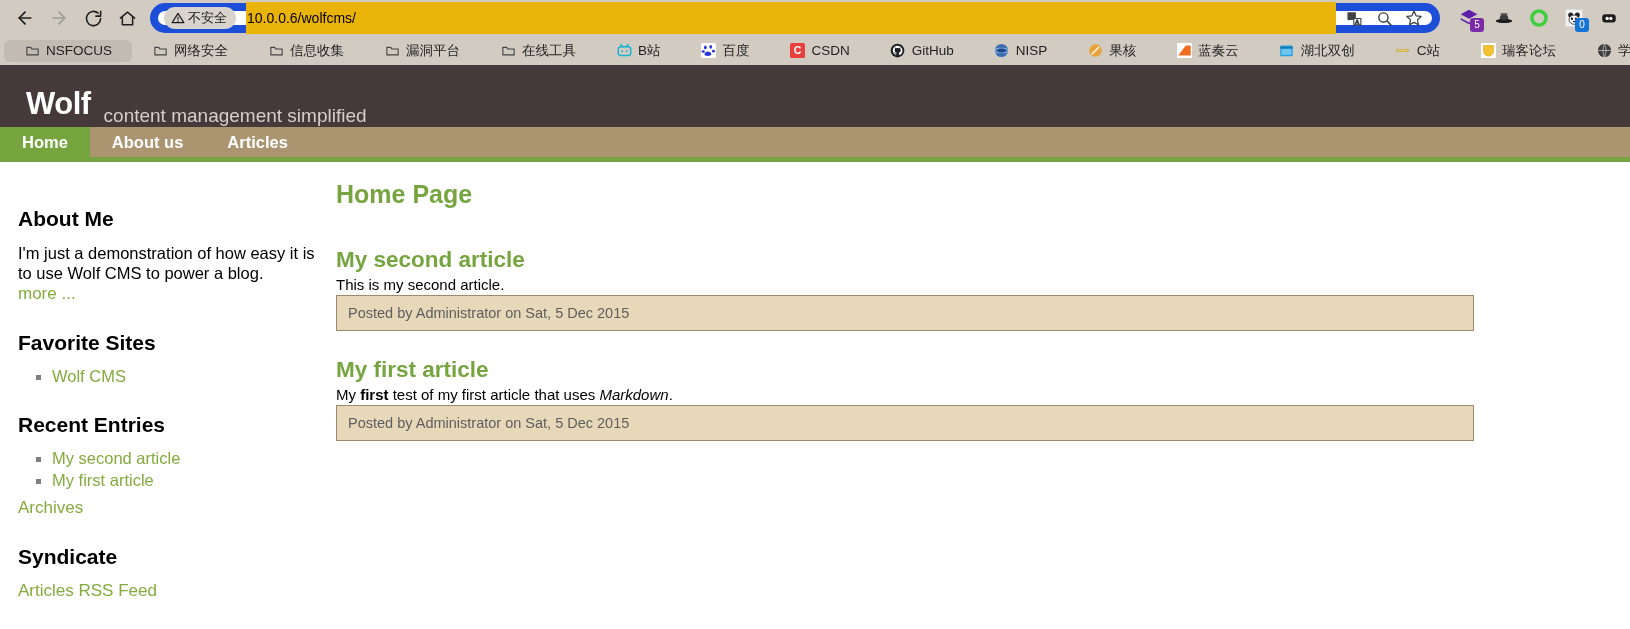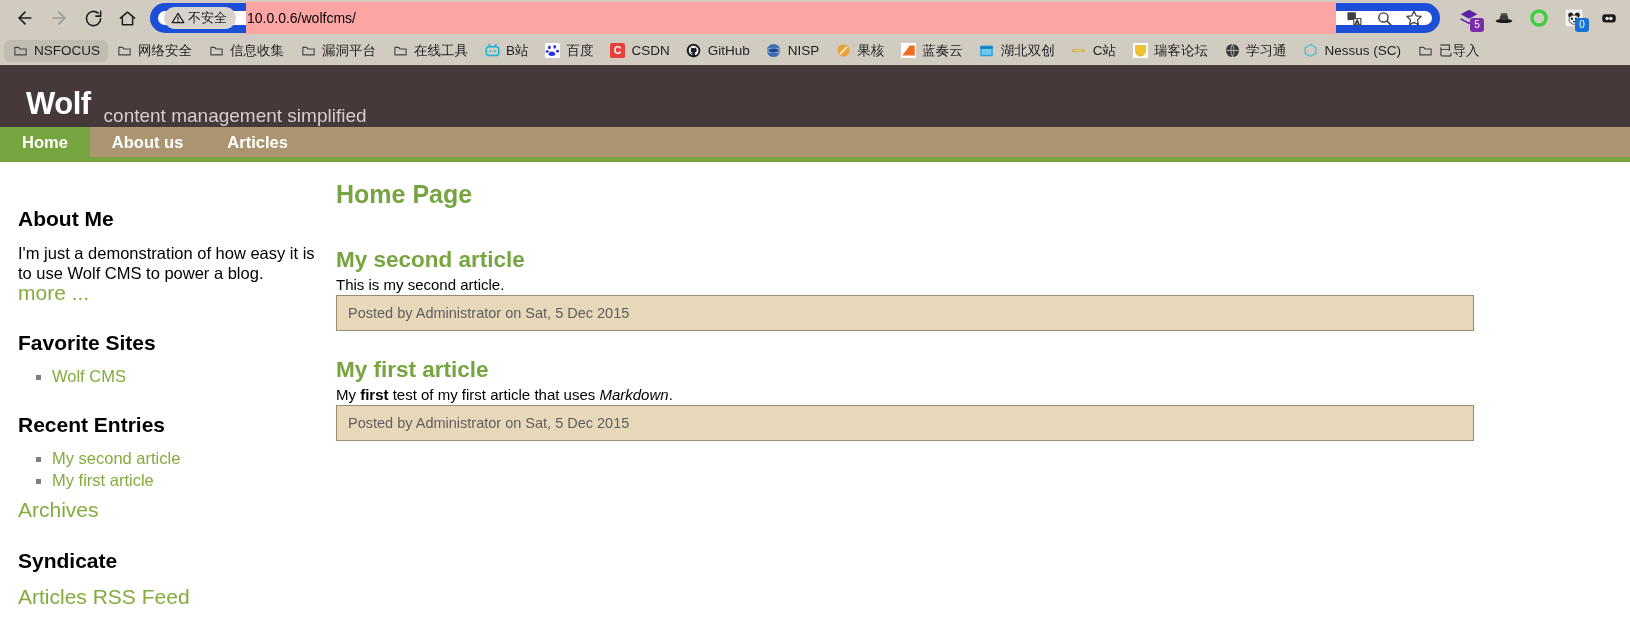--- a/index.html
+++ b/index.html
@@ -55,21 +55,21 @@
     font-size: 13px;
     color: #1f1f1f;
     white-space: nowrap;
     flex: 0 0 auto;
   }
   .not-secure svg { display:block; }
   .url-text {
     margin-left: 10px;
     font-size: 14px;
     color: #000;
-    background: #fca5a5;
+    background: #eab308;
     padding: 8px 1px;
     white-space: nowrap;
     overflow: hidden;
     flex: 1 1 auto;
   }
   .omni-icons { display: flex; align-items: center; gap: 10px; flex: 0 0 auto; margin-left: 8px;}
   .omni-icons .oi { width: 20px; height: 20px; display:flex; align-items:center; justify-content:center; color:#3c4043;}
 
   .ext-icons {
     display: flex; align-items: center; gap: 13px;
@@ -96,21 +96,21 @@
     align-items: center;
     padding: 0 4px;
     background: #d2cbc2;
     font-size: 13.5px;
     color: #1f1f1f;
     overflow: hidden;
     white-space: nowrap;
   }
   .bm {
     display: flex; align-items: center; gap: 6px;
-    padding: 3px 8px;
+    padding: 3px 20px;
     border-radius: 6px;
     flex: 0 0 auto;
   }
   .bm.highlight { background: #c2bbb2; }
   .bm .fav { width: 16px; height: 16px; flex:0 0 auto; display:flex; align-items:center; justify-content:center;}
   .bm .lbl { line-height: 16px; }
 
   
   .page { width: 1630px; background: #ffffff; }
 
@@ -174,21 +174,21 @@
   .sidebar ul {
     margin: 6px 0 0 0;
     padding-left: 34px;
     list-style: square;
   }
   .sidebar ul li { color: #7e7e7e; margin-bottom: 3px; }
   .sidebar ul li a { font-size: 16.5px; }
   a.greenlink {
     color: #84ab3d;
     text-decoration: none;
-    font-size: 21px;
+    font-size: 17px;
   }
   .sidebar .block { margin-bottom: 10px; }
   .standalone-link { display:block; margin-top: 8px; }
 
   .main {
     flex: 1 1 auto;
     padding-right: 80px;
   }
   h1.page-title {
     margin: 0 0 0 0;

